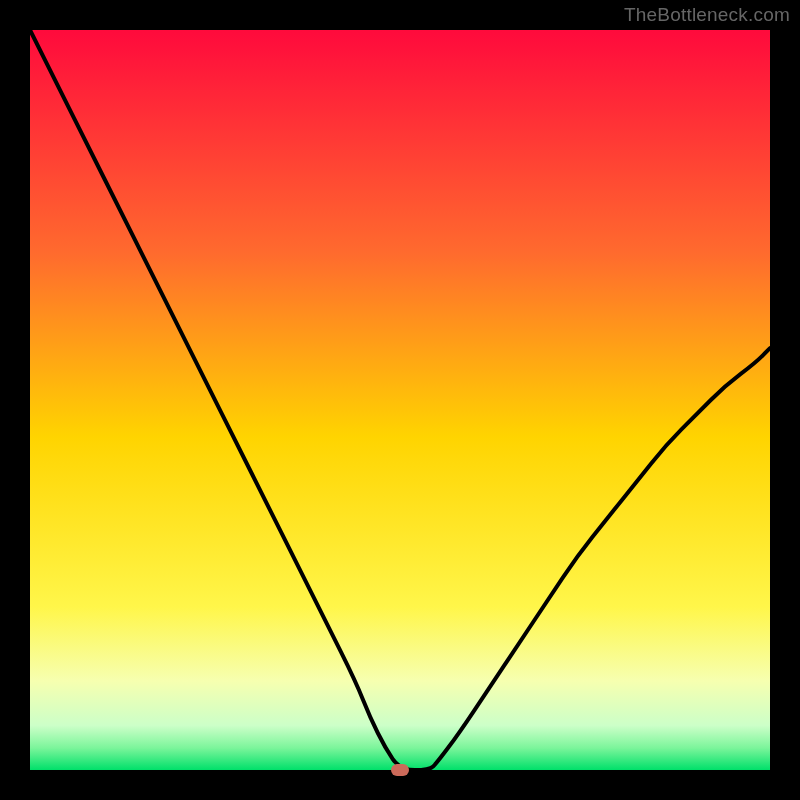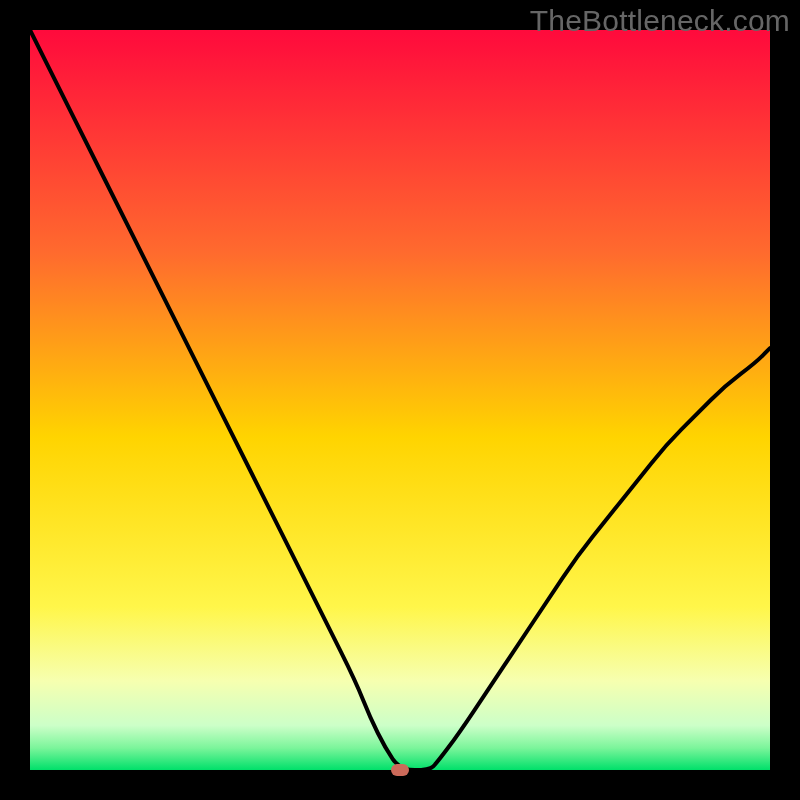--- a/index.html
+++ b/index.html
@@ -23,21 +23,21 @@
     top: 30px;
     width: 740px;
     height: 740px;
     
   }
   .watermark {
     position: absolute;
     top: 4px;
     right: 10px;
     color: #666666;
-    font-size: 30px;
+    font-size: 19px;
     font-weight: 500;
     letter-spacing: 0.2px;
     user-select: none;
   }
   svg.curve {
     position: absolute;
     left: 0;
     top: 0;
     width: 740px;
     height: 740px;

